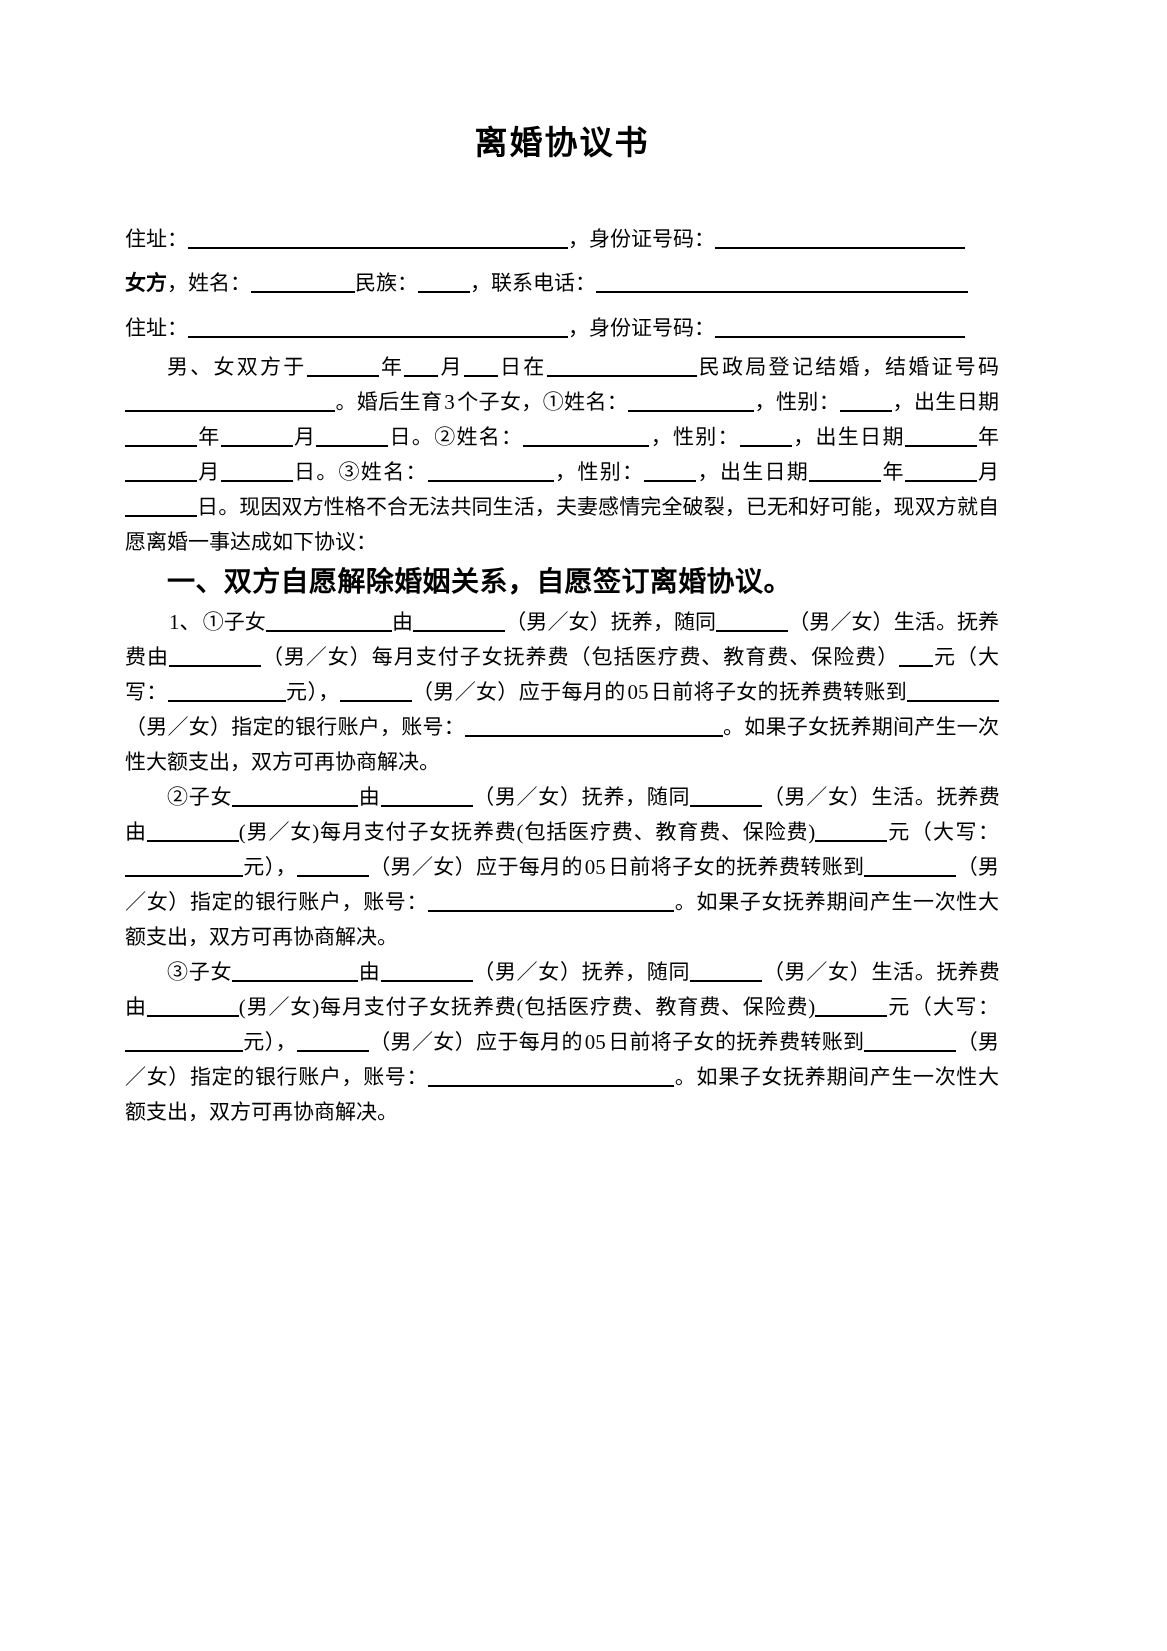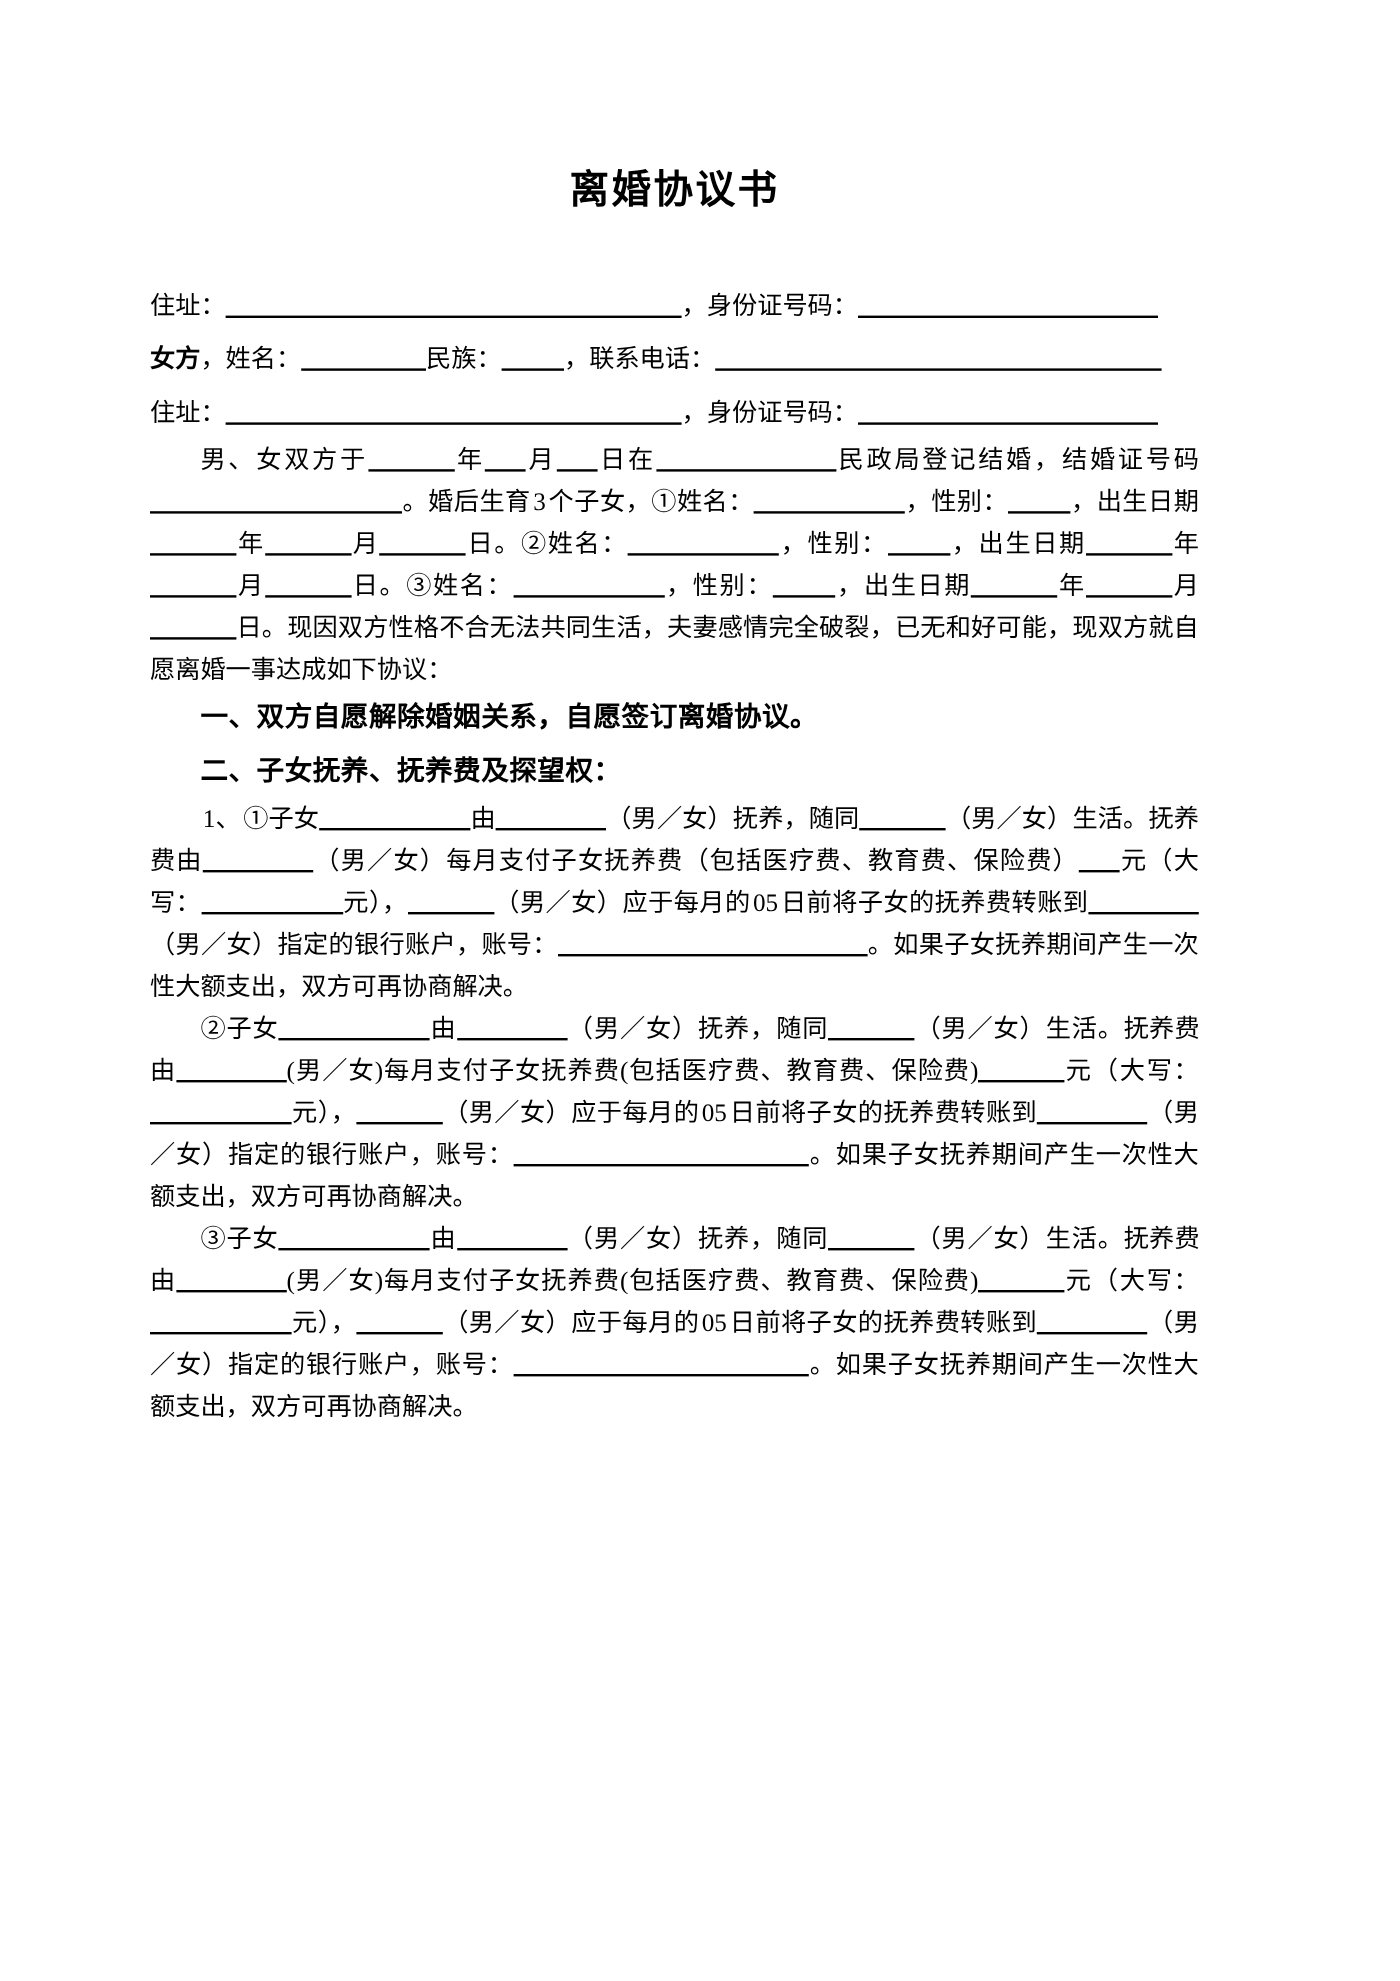--- a/index.html
+++ b/index.html
@@ -15,21 +15,21 @@
     margin: 0 auto;
     background: #ffffff;
     box-sizing: border-box;
     font-family: "Liberation Serif", "DejaVu Serif", serif;
     color: #000000;
     overflow: hidden;
   }
   .content {
     position: absolute;
     left: 125px;
-    top: 16px;
+    top: 0;
     width: 874px;
   }
   .doc-title {
     text-align: center;
     font-size: 33px;
     font-weight: bold;
     letter-spacing: 2px;
     margin-top: 122px;
     margin-bottom: 0;
     line-height: 1.3;
@@ -75,21 +75,21 @@
   
   .body-para {
     font-size: 21px;
     line-height: 35px;
     margin: 0;
     text-align: justify;
     text-justify: inter-ideograph;
     text-indent: 42px;
   }
   .heading-para {
-    font-size: 23px;
+    font-size: 28px;
     line-height: 44.5px;
     margin: 0;
     font-weight: bold;
     text-indent: 42px;
     letter-spacing: 0.4px;
   }
   .num-lat {
     font-family: "Liberation Serif", "DejaVu Serif", serif;
     padding: 0 2px;
   }
@@ -112,21 +112,20 @@
 
       <p class="line"><span class="bold">女方</span><span>，</span><span>姓名：</span><span class="blank b-name"></span><span>民族：</span><span class="blank b-sm"></span><span>，</span><span>联系电话：</span><span class="blank b-phone"></span></p>
 
       <p class="line"><span>住址：</span><span class="blank b-addr"></span><span>，</span><span>身份证号码：</span><span class="blank b-idno"></span></p>
     </div>
 
     <p class="body-para"><span>男、女双方于</span><span class="blank b-md"></span><span>年</span><span class="blank b-xs"></span><span>月</span><span class="blank b-xs"></span><span>日</span><span>在</span><span class="blank b-bureau"></span><span>民政局登记结婚，结婚证号码</span><span class="blank b-cert"></span><span>。婚后生育</span><span class="num-lat">3</span><span>个子女，</span><span>①</span><span>姓名：</span><span class="blank b-child"></span><span>，</span><span>性别：</span><span class="blank b-sm"></span><span>，</span><span>出生日期</span><span class="blank b-md"></span><span>年</span><span class="blank b-md"></span><span>月</span><span class="blank b-md"></span><span>日</span>。<span>②</span><span>姓名：</span><span class="blank b-child"></span><span>，</span><span>性别：</span><span class="blank b-sm"></span><span>，</span><span>出生日期</span><span class="blank b-md"></span><span>年</span><span class="blank b-md"></span><span>月</span><span class="blank b-md"></span><span>日</span>。<span>③</span><span>姓名：</span><span class="blank b-child"></span><span>，</span><span>性别：</span><span class="blank b-sm"></span><span>，</span><span>出生日期</span><span class="blank b-md"></span><span>年</span><span class="blank b-md"></span><span>月</span><span class="blank b-md"></span><span>日</span><span>。现因双方性格不合无法共同生活，夫妻感情完全破裂，已无和好可能，现双方就自愿离婚一事达成如下协议：</span></p>
 
     <p class="heading-para">一、双方自愿解除婚姻关系，自愿签订离婚协议。</p>
 
-    <p class="heading-para">二、子女抚养、抚养费及探望权：</p>
 
     <p class="body-para"><span class="num-lat">1、</span><span>①</span><span>子女</span><span class="blank b-child"></span><span>由</span><span class="blank b-lg"></span><span>（男／女）</span><span>抚养，随同</span><span class="blank b-md"></span><span>（男／女）</span><span>生活。</span><span>抚养费由</span><span class="blank b-lg"></span><span>（男／女）</span><span>每月支付子女抚养费</span><span>（包括医疗费、教育费、保险费）</span><span class="blank b-xs"></span><span>元</span><span>（大写：</span><span class="blank b-amount"></span><span>元）</span>，<span class="blank b-md"></span><span>（男／女）</span><span>应于每月的</span><span class="num-lat">05</span><span>日前将子女的抚养费</span><span>转账到</span><span class="blank b-lg"></span><span>（男／女）</span><span>指定的银行账户，账号：</span><span class="blank b-acct"></span><span>。如果</span><span>子女抚养期间产生一次性大额支出，双方可再协商解决。</span></p>
 
     <p class="body-para"><span>②</span><span>子女</span><span class="blank b-child"></span><span>由</span><span class="blank b-lg"></span><span>（男／女）</span><span>抚养，随同</span><span class="blank b-md"></span><span>（男／女）</span><span>生活。</span><span class="tight">抚养费由</span><span class="blank b-lg"></span><span class="tight">(男／女)</span><span class="tight">每月支付子女抚养费</span><span class="tight">(包括医疗费、教育费、保险费)</span><span class="blank b-md"></span><span>元</span><span>（大写：</span><span class="blank b-amount"></span><span>元）</span>，<span class="blank b-md"></span><span>（男／女）</span><span>应于每月的</span><span class="num-lat">05</span><span>日前将子女的抚养费</span><span>转账到</span><span class="blank b-lg"></span><span>（男／女）</span><span>指定的银行账户，账号：</span><span class="blank b-acct2"></span>。<span>如果子</span><span>女抚养期间产生一次性大额支出，双方可再协商解决。</span></p>
 
     <p class="body-para"><span>③</span><span>子女</span><span class="blank b-child"></span><span>由</span><span class="blank b-lg"></span><span>（男／女）</span><span>抚养，随同</span><span class="blank b-md"></span><span>（男／女）</span><span>生活。</span><span class="tight">抚养费由</span><span class="blank b-lg"></span><span class="tight">(男／女)</span><span class="tight">每月支付子女抚养费</span><span class="tight">(包括医疗费、教育费、保险费)</span><span class="blank b-md"></span><span>元</span><span>（大写：</span><span class="blank b-amount"></span><span>元）</span>，<span class="blank b-md"></span><span>（男／女）</span><span>应于每月的</span><span class="num-lat">05</span><span>日前将子女的抚养费</span><span>转账到</span><span class="blank b-lg"></span><span>（男／女）</span><span>指定的银行账户，账号：</span><span class="blank b-acct2"></span>。<span>如果子</span><span>女抚养期间产生一次性大额支出，双方可再协商解决。</span></p>
 
   </div>
 </div>
 

